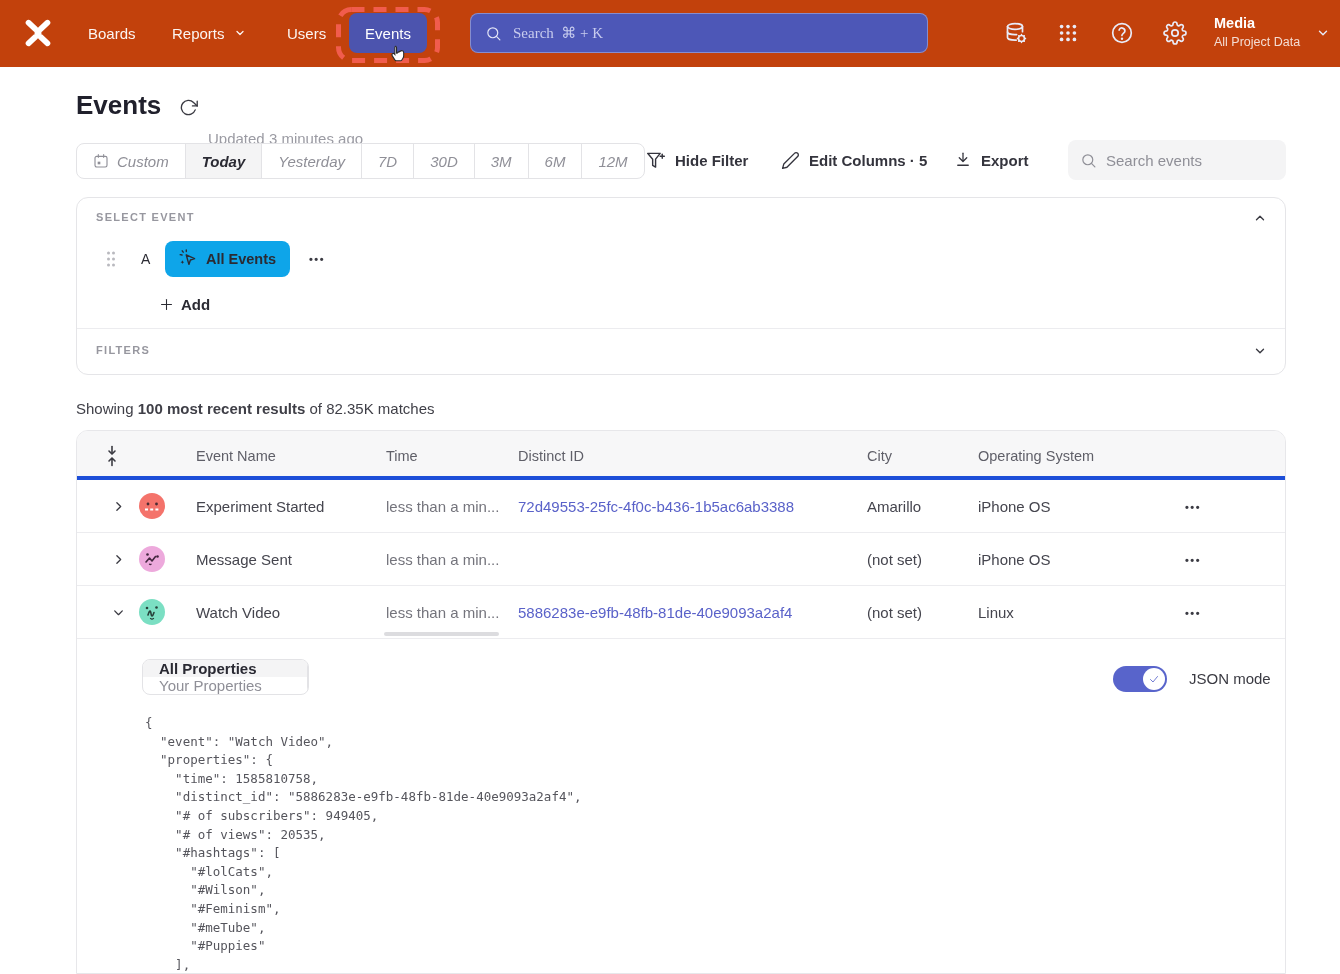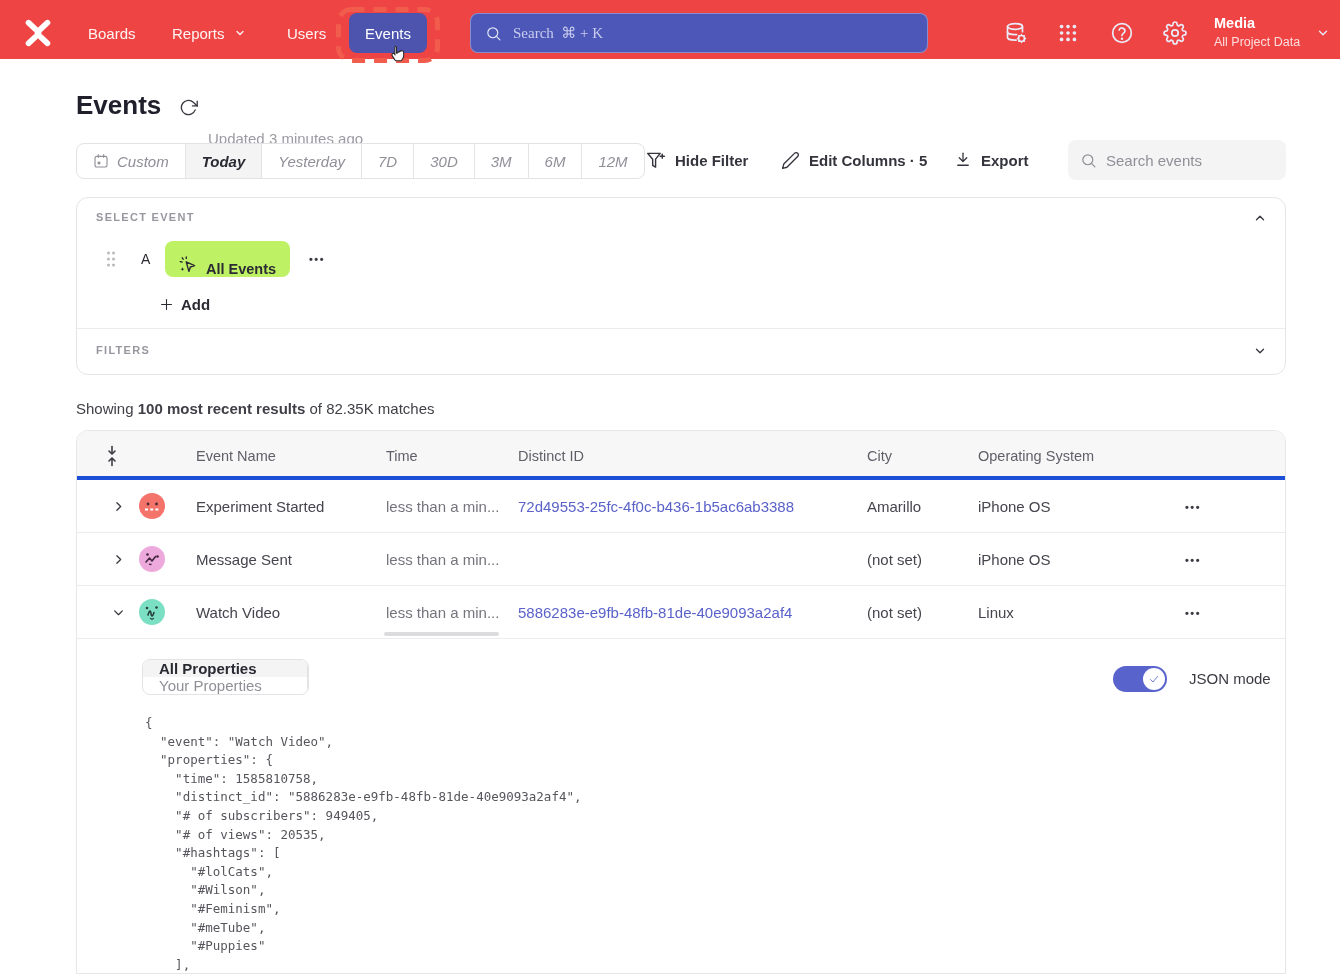--- a/index.html
+++ b/index.html
@@ -3,21 +3,21 @@
 <meta charset="utf-8">
 <style>
   * { margin:0; padding:0; box-sizing:border-box; }
   html,body { width:1340px; height:974px; overflow:hidden; background:#fff;
     font-family:"Liberation Sans", sans-serif; -webkit-font-smoothing:antialiased; }
   .abs { position:absolute; }
   svg.ic { display:block; fill:none; stroke:currentColor; stroke-width:1.7;
     stroke-linecap:round; stroke-linejoin:round; }
 
   
-  .navbar { position:absolute; left:0; top:0; width:1340px; height:59px; background:#ef4444; }
+  .navbar { position:absolute; left:0; top:0; width:1340px; height:67px; background:#c2410c; }
   .nav-item { position:absolute; top:0; height:66px; display:flex; align-items:center;
     color:rgba(255,255,255,.95); font-size:15px; cursor:pointer; }
   .nav-events-btn { position:absolute; left:349px; top:13px; width:78px; height:40px;
     background:#4C54AE; border-radius:8px; display:flex; align-items:center; justify-content:center;
     color:#fff; font-size:15px; cursor:pointer; }
   .nav-search { position:absolute; left:470px; top:13px; width:458px; height:40px;
     background:#4D57B7; border:1px solid rgba(255,255,255,.32); border-radius:8px;
     display:flex; align-items:center; padding:0 14px; color:#E3E5F7; }
   .nav-search input { flex:1; margin-left:11px; background:transparent; border:none; outline:none;
     color:#fff; font-size:15px; font-family:Liberation Serif, serif; }
@@ -50,22 +50,22 @@
   .search-events { position:absolute; left:1068px; top:140px; width:218px; height:40px;
     background:#F4F4F5; border-radius:8px; display:flex; align-items:center; padding:0 12px; color:#8F8F97; }
   .search-events input { flex:1; margin-left:9px; background:transparent; border:none; outline:none;
     font-size:15px; color:#2A2A33; font-family:"Liberation Sans",sans-serif; }
   .search-events input::placeholder { color:#8F8F97; }
 
   
   .qcard { position:absolute; left:76px; top:197px; width:1210px; height:178px;
     border:1px solid #E5E5E8; border-radius:12px; background:#fff; }
   .sec-label { font-size:11px; font-weight:600; letter-spacing:1.3px; color:#97979F; }
-  .pill { position:absolute; left:88px; top:43px; height:36px; padding:0 14px; background:#bef264;
-    border-radius:8px; display:flex; align-items:flex-end; gap:9px; cursor:pointer;
+  .pill { position:absolute; left:88px; top:43px; height:36px; padding:0 14px; background:#0ea5e9;
+    border-radius:8px; display:flex; align-items:center; gap:9px; cursor:pointer;
     font-size:14.5px; font-weight:700; color:#2B2B33; }
   .dots-btn { font-size:11px; font-weight:700; letter-spacing:1.5px; color:#3A3A42; cursor:pointer; }
   .add-btn { position:absolute; left:82px; top:92px; height:28px; display:flex; align-items:center; gap:7px;
     font-size:15px; font-weight:600; color:#2B2B33; cursor:pointer; }
   .divider { position:absolute; left:0; top:130px; width:100%; height:1px; background:#ECECEF; }
 
   
   .results { position:absolute; left:76px; top:400px; font-size:15px; color:#3F3F47; }
   .results b { font-weight:700; }
 

